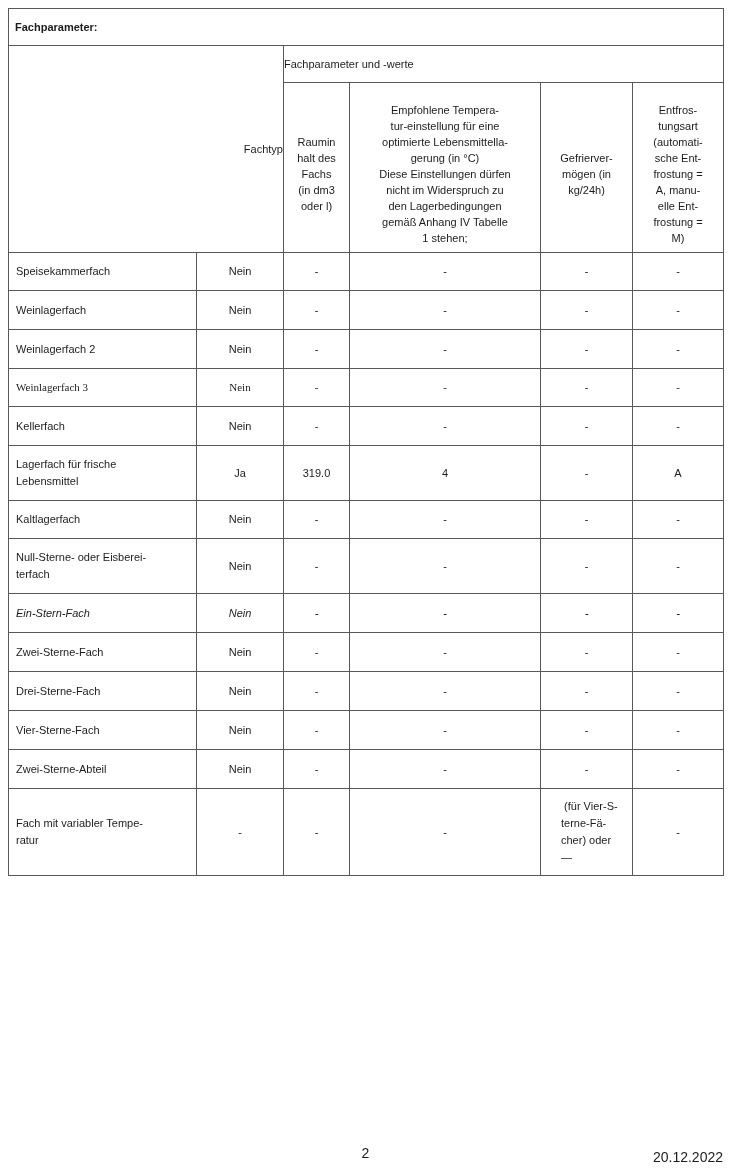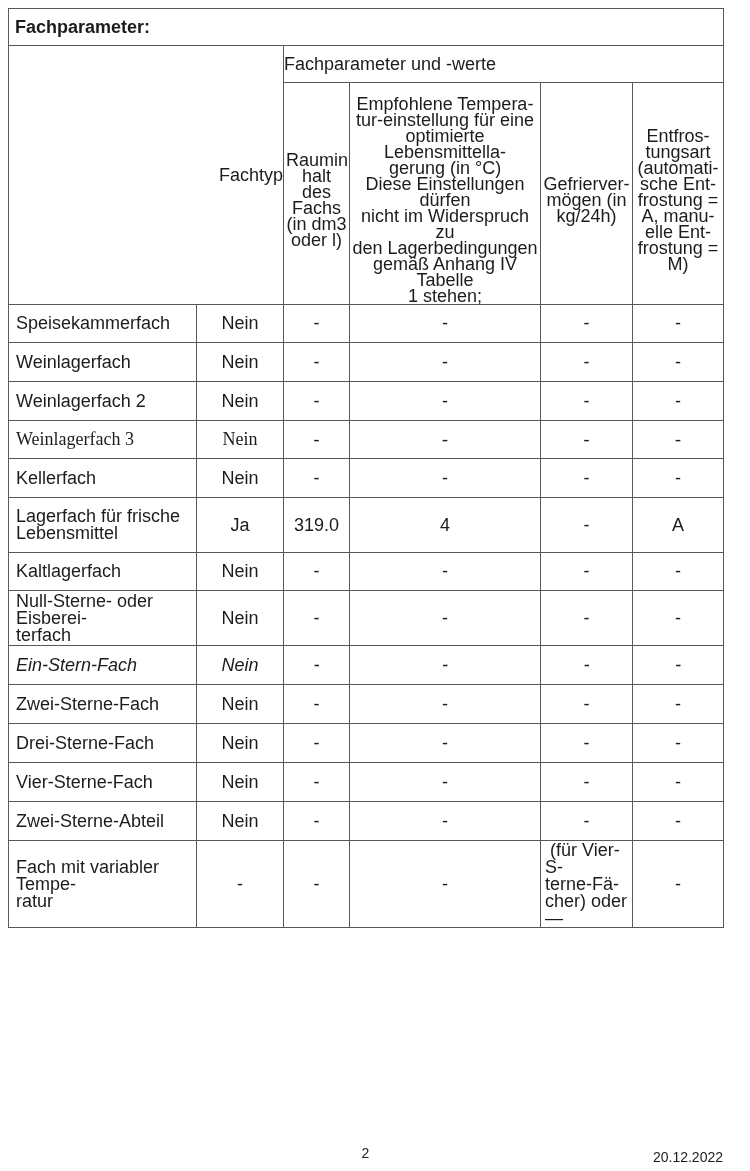--- a/index.html
+++ b/index.html
@@ -11,21 +11,21 @@
   html,body{background:#fff;}
   body{
     width:750px;height:1171px;position:relative;
     font-family:"Liberation Sans","DejaVu Sans",sans-serif;
     color:var(--text);background:var(--bg);
   }
   .page{position:absolute;inset:0;background:var(--bg);}
   table.fach-table{
     position:absolute;left:8px;top:8px;width:715px;
     border-collapse:collapse;table-layout:fixed;
-    font-size:18px;line-height:17px;color:var(--text);
+    font-size:11px;line-height:17px;color:var(--text);
   }
   table.fach-table td{
     border:1px solid var(--border);
     overflow:hidden;
     vertical-align:middle;
   }
   .cell-title{
     height:37px;font-weight:bold;text-align:left;
     padding-left:6px;
   }
@@ -42,21 +42,21 @@
   }
   .cell-name{
     text-align:left;padding-left:7px;padding-right:6px;
     white-space:pre-line;
   }
   .cell-value{
     text-align:center;white-space:pre-line;
   }
   .cell-wrap-left{
     text-align:left;white-space:pre-wrap;
-    padding-left:4px;padding-right:2px;
+    padding-left:20px;padding-right:2px;
   }
   .footer{
     position:absolute;left:8px;top:1145px;width:715px;height:18px;
     font-size:14px;line-height:17px;color:var(--text);
   }
   .footer-page{
     position:absolute;left:50%;transform:translateX(-50%);
   }
   .footer-date{
     position:absolute;right:0;top:4px;

